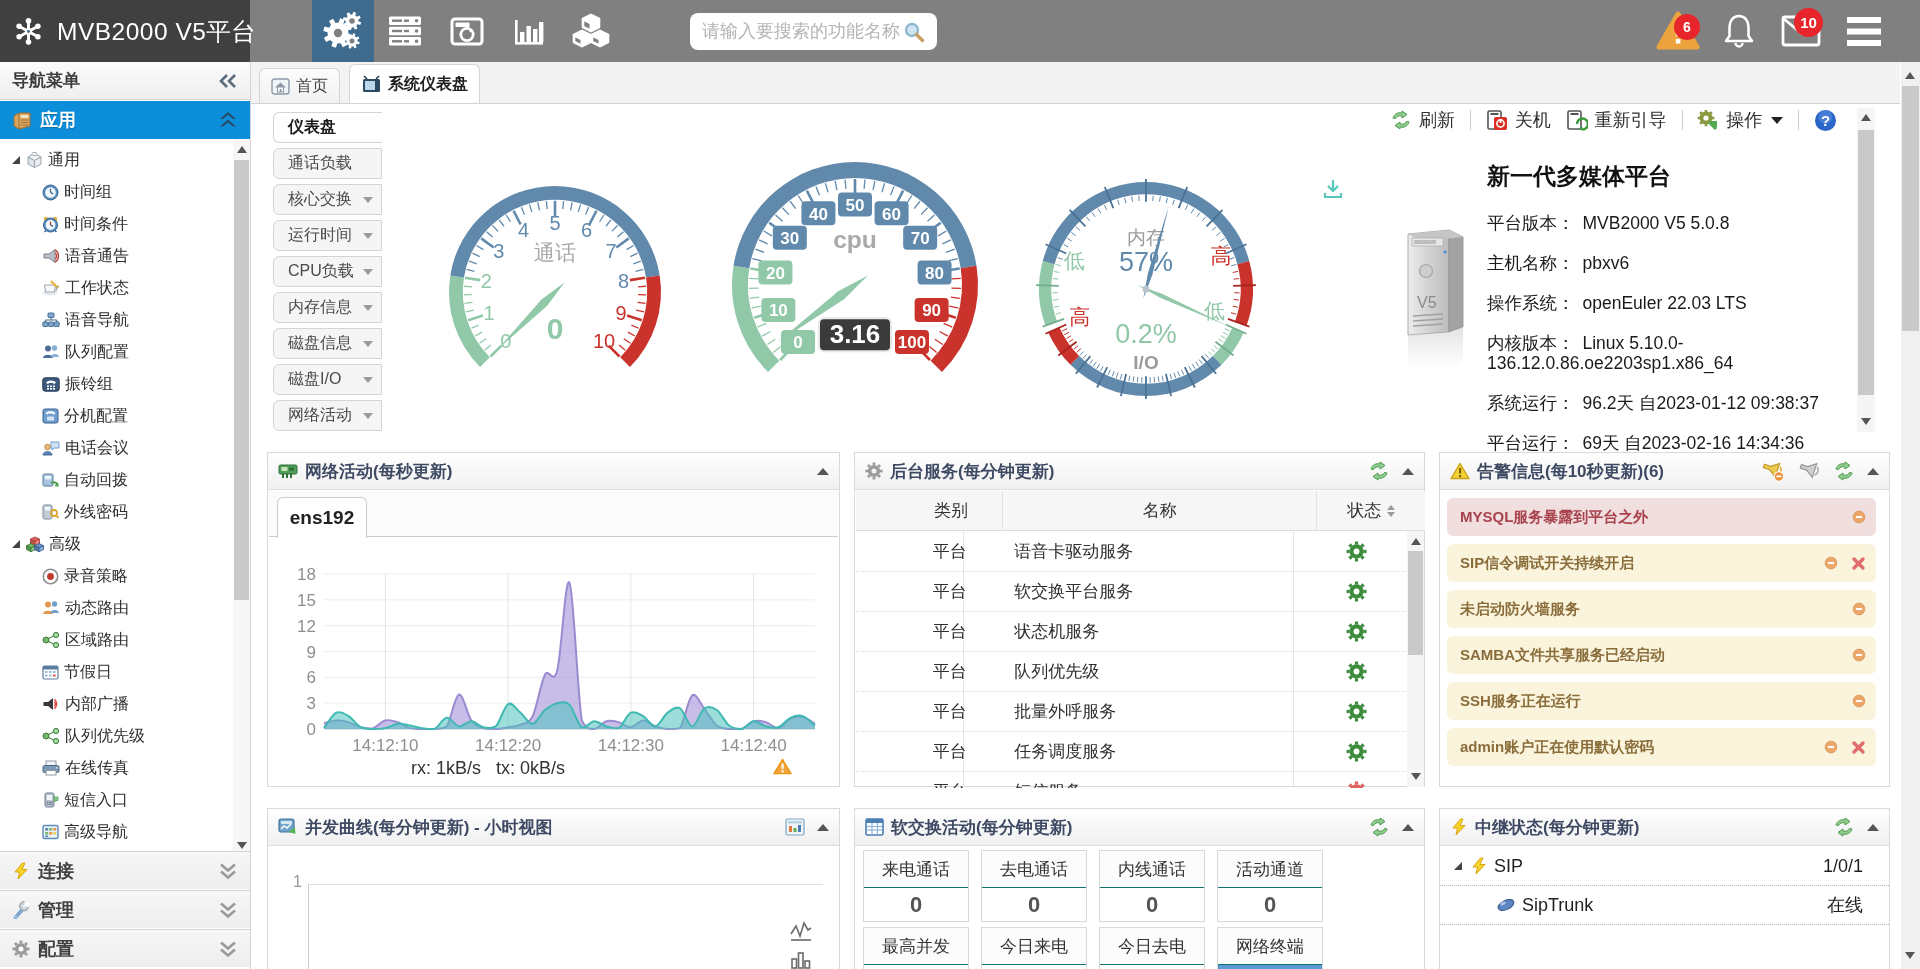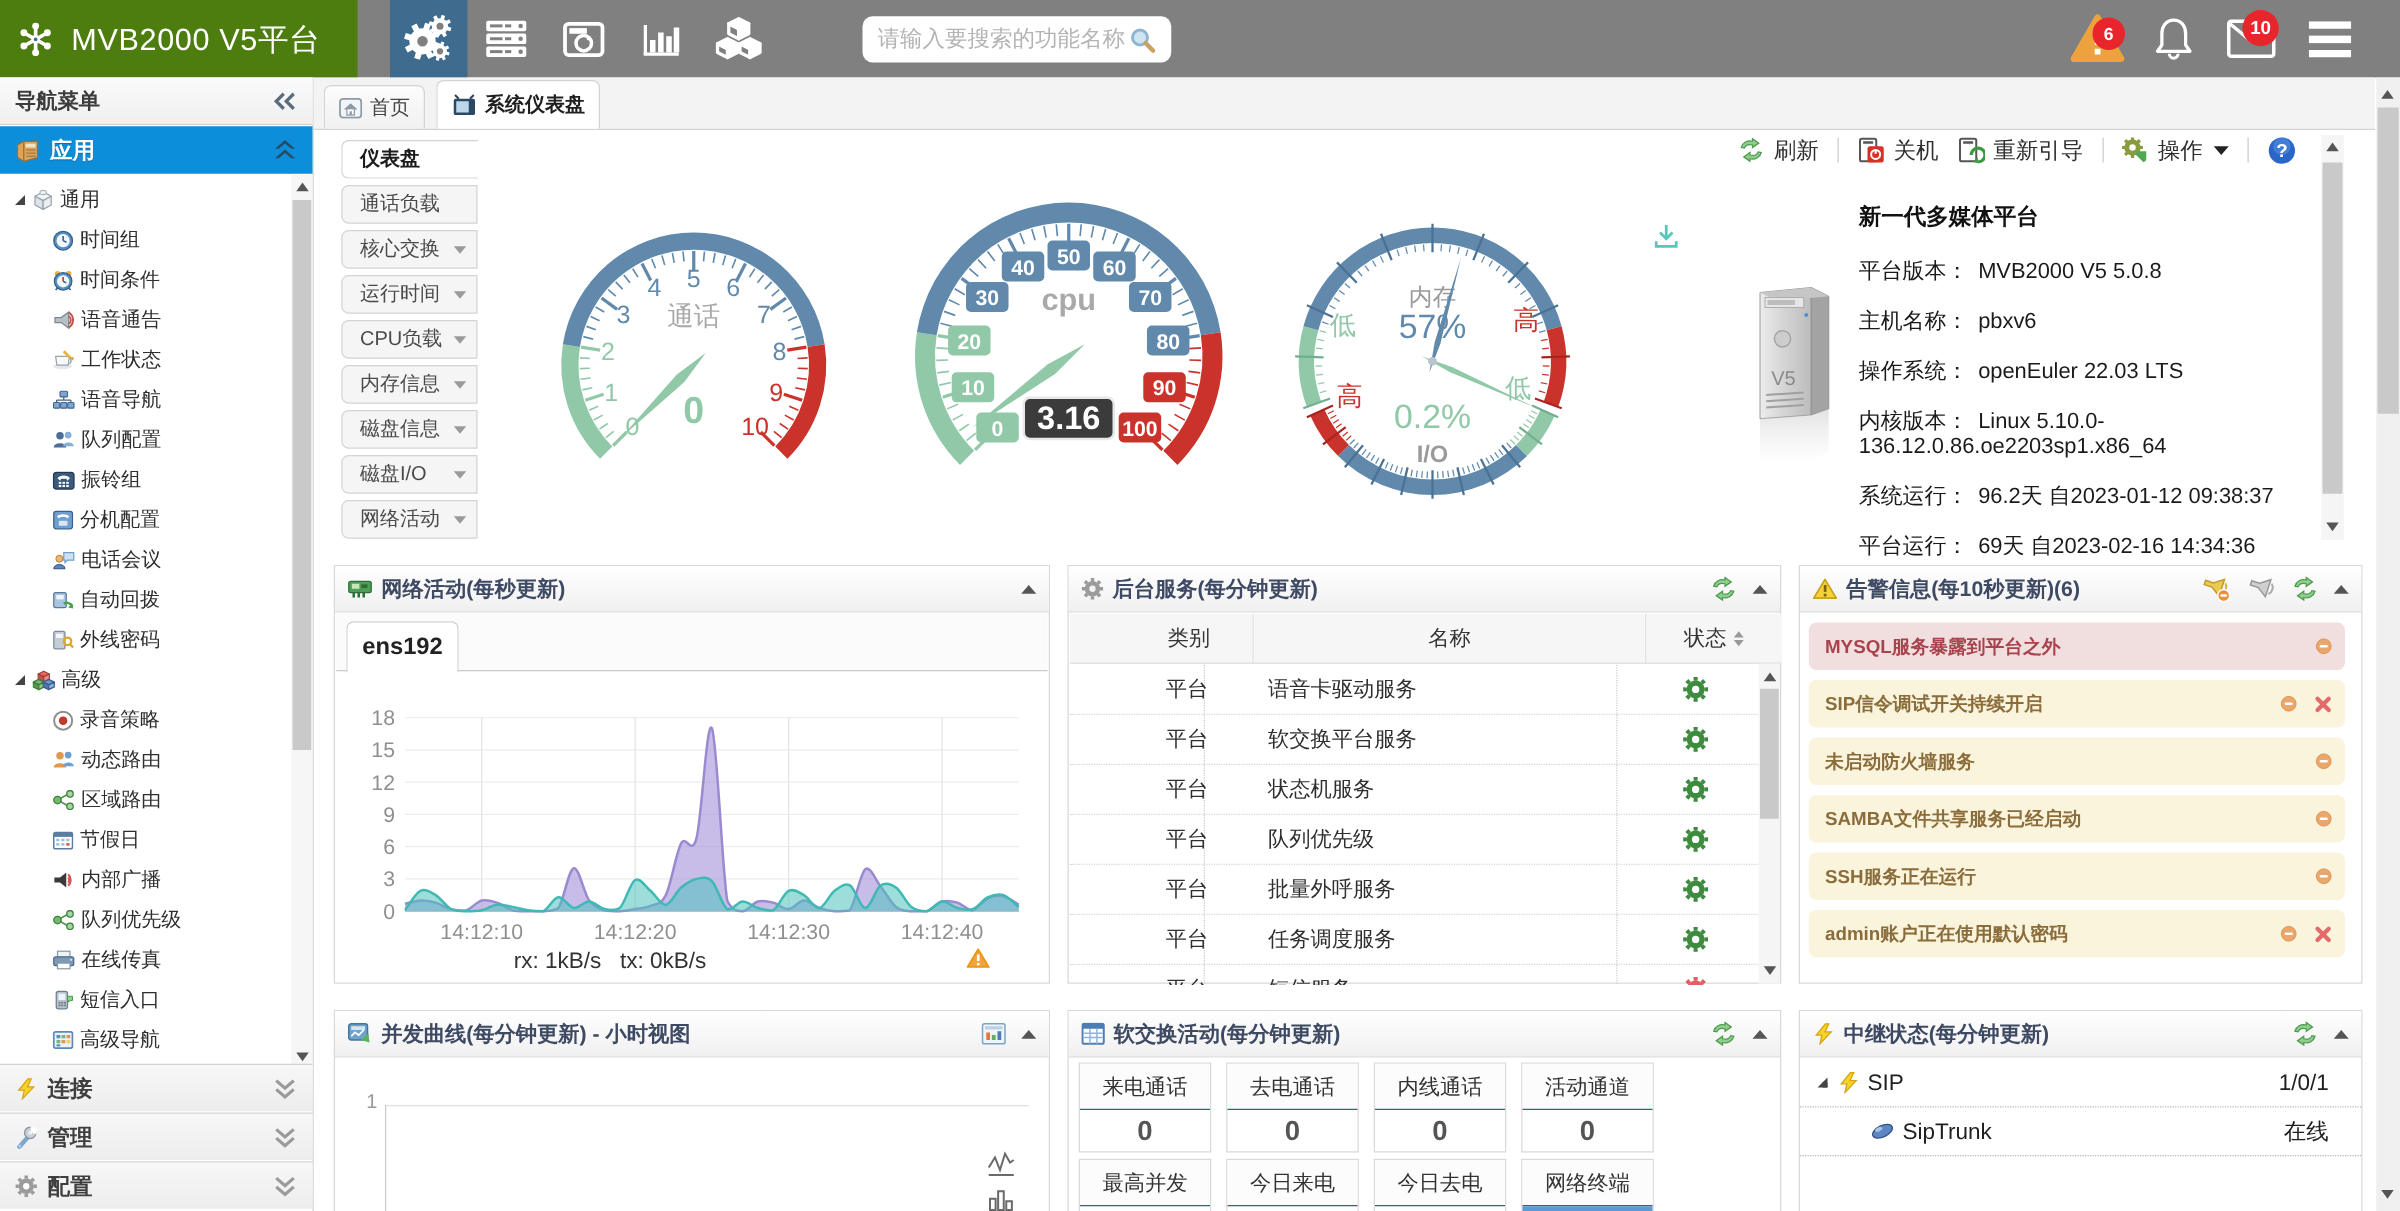--- a/index.html
+++ b/index.html
@@ -3,21 +3,21 @@
 <meta charset="utf-8">
 <style>
   * { box-sizing: border-box; margin:0; padding:0; }
   html,body { width:1920px; height:969px; overflow:hidden; }
   body { font-family:"Liberation Sans", sans-serif; background:#fff; position:relative; }
   .abs { position:absolute; }
   svg { display:block; }
 
   
   #topbar { left:0; top:0; width:1920px; height:62px; background:#808080; }
-  #logo-block { left:0; top:0; width:286px; height:62px; background:#4d7c0f; display:flex; align-items:center; }
+  #logo-block { left:0; top:0; width:250px; height:62px; background:#404040; display:flex; align-items:center; }
   #logo-icon { margin-left:13px; }
   #brand { color:#fff; font-size:24.5px; margin-left:13px; white-space:nowrap; font-weight:400; letter-spacing:.5px; }
   #nav-tiles { position:absolute; left:312px; top:0; display:flex; height:62px; }
   .nav-tile { width:62px; height:62px; display:flex; align-items:center; justify-content:center; cursor:pointer; }
   .nav-tile.active { background:#3e6b8e; }
   #search-box { left:690px; top:13px; width:247px; height:37px; background:#fff; border-radius:8px; display:flex; align-items:center; padding:12px 12px; }
   #search-input { border:none; outline:none; flex:1; min-width:0; width:100%; font-size:18px; color:#333; background:transparent; font-family:inherit; }
   #search-input::placeholder { color:#b4b4b4; }
   .top-ic { position:absolute; top:0; height:62px; display:flex; align-items:center; justify-content:center; cursor:pointer; }
   .badge { position:absolute; background:#e8252b; color:#fff; border-radius:50%; font-size:14px; display:flex; align-items:center; justify-content:center; font-weight:bold; z-index:5; }
@@ -120,21 +120,21 @@
   .trunk-val { position:absolute; right:26px; font-size:18px; color:#1f1f1f; }
 
   
   #conc-y1 { position:absolute; left:14px; top:64px; width:20px; text-align:right; font-size:16px; color:#999; }
   #conc-axis-h { position:absolute; left:40px; top:75px; width:515px; height:1px; background:#e0e0e0; }
   #conc-axis-v { position:absolute; left:40px; top:75px; width:1px; height:130px; background:#ccc; }
   #conc-tools { position:absolute; left:521px; top:112px; display:flex; flex-direction:column; gap:6px; }
 
   
   #sysinfo { left:1487px; top:161px; width:372px; }
-  #sysinfo-title { font-weight:bold; font-size:18px; color:#111; margin-bottom:21px; }
+  #sysinfo-title { font-weight:bold; font-size:23px; color:#111; margin-bottom:21px; }
   .info-row { font-size:17.5px; color:#1a1a1a; line-height:20px; margin-bottom:20px; }
   .info-row .lbl { margin-right:8px; }
 </style>
 </head>
 <body>
 
 <div id="app" class="abs" style="left:0;top:0;width:1920px;height:969px;overflow:hidden;">
 
   <div id="topbar" class="abs">
     <div id="logo-block" class="abs">

